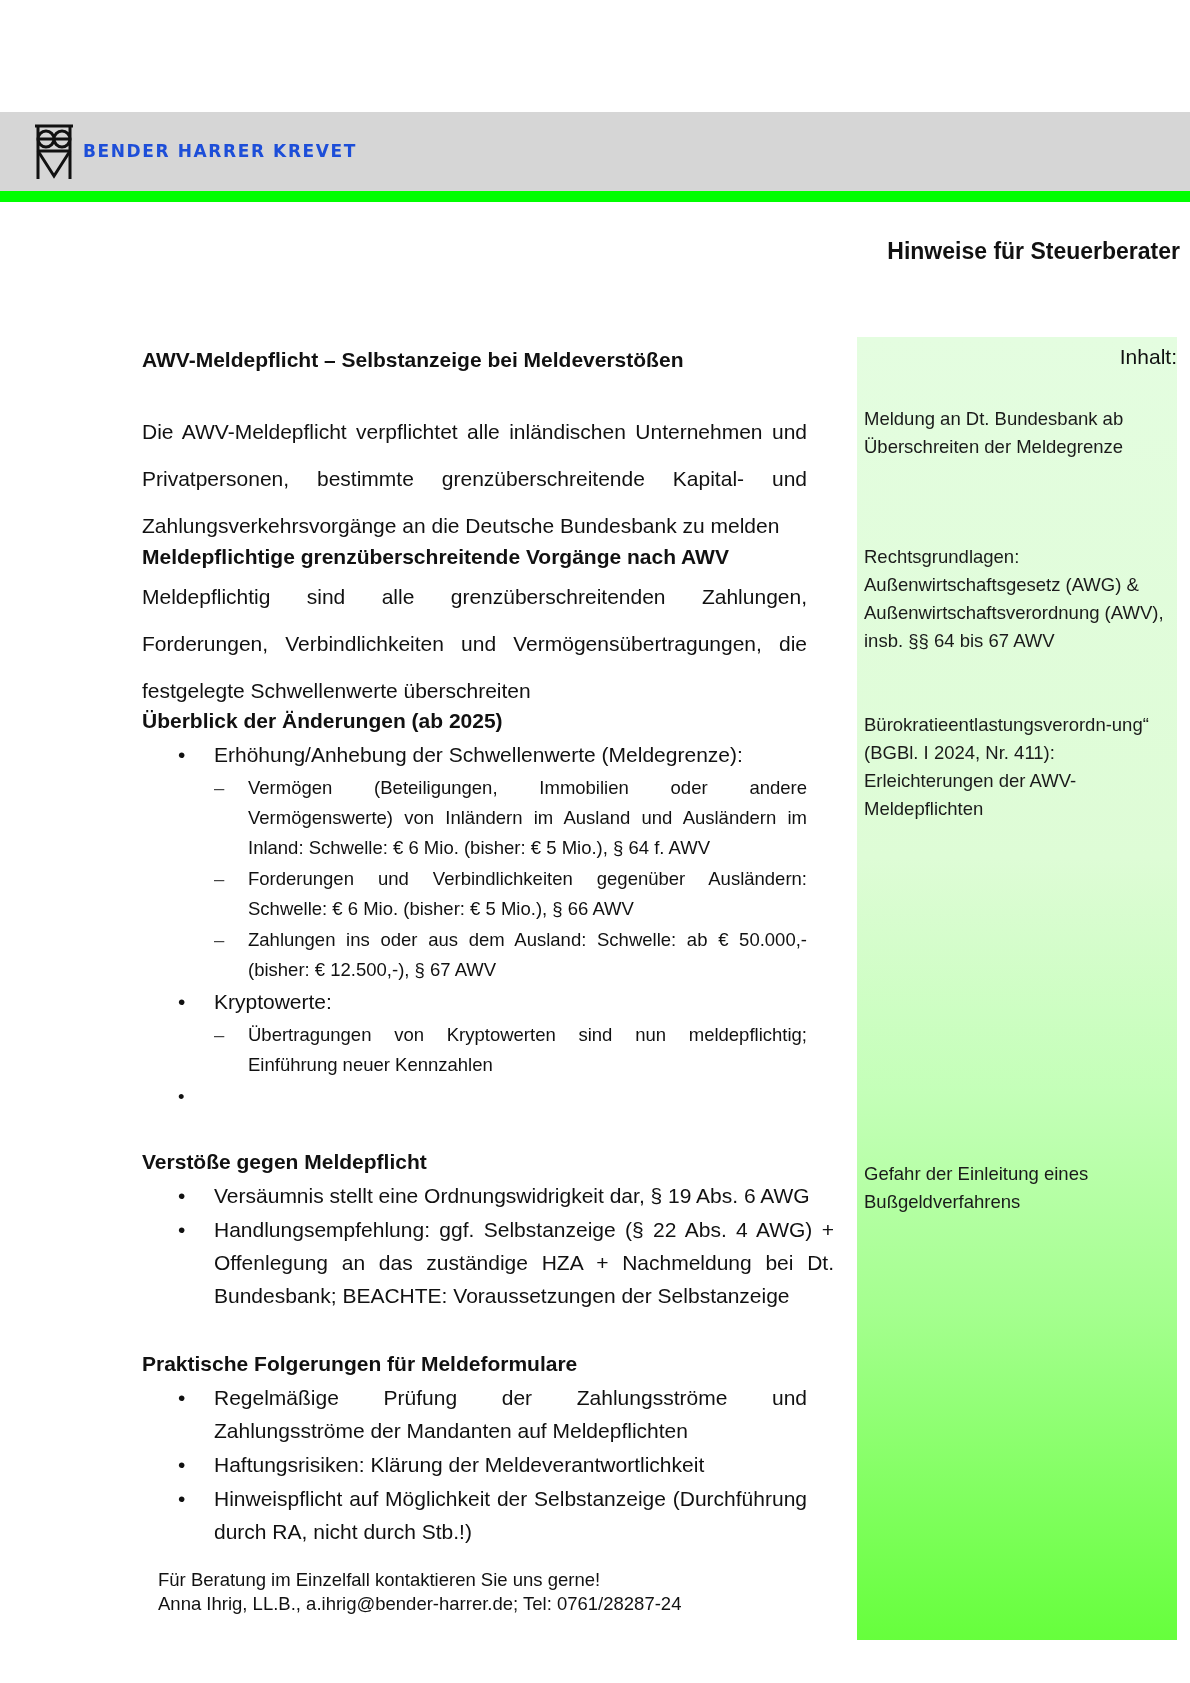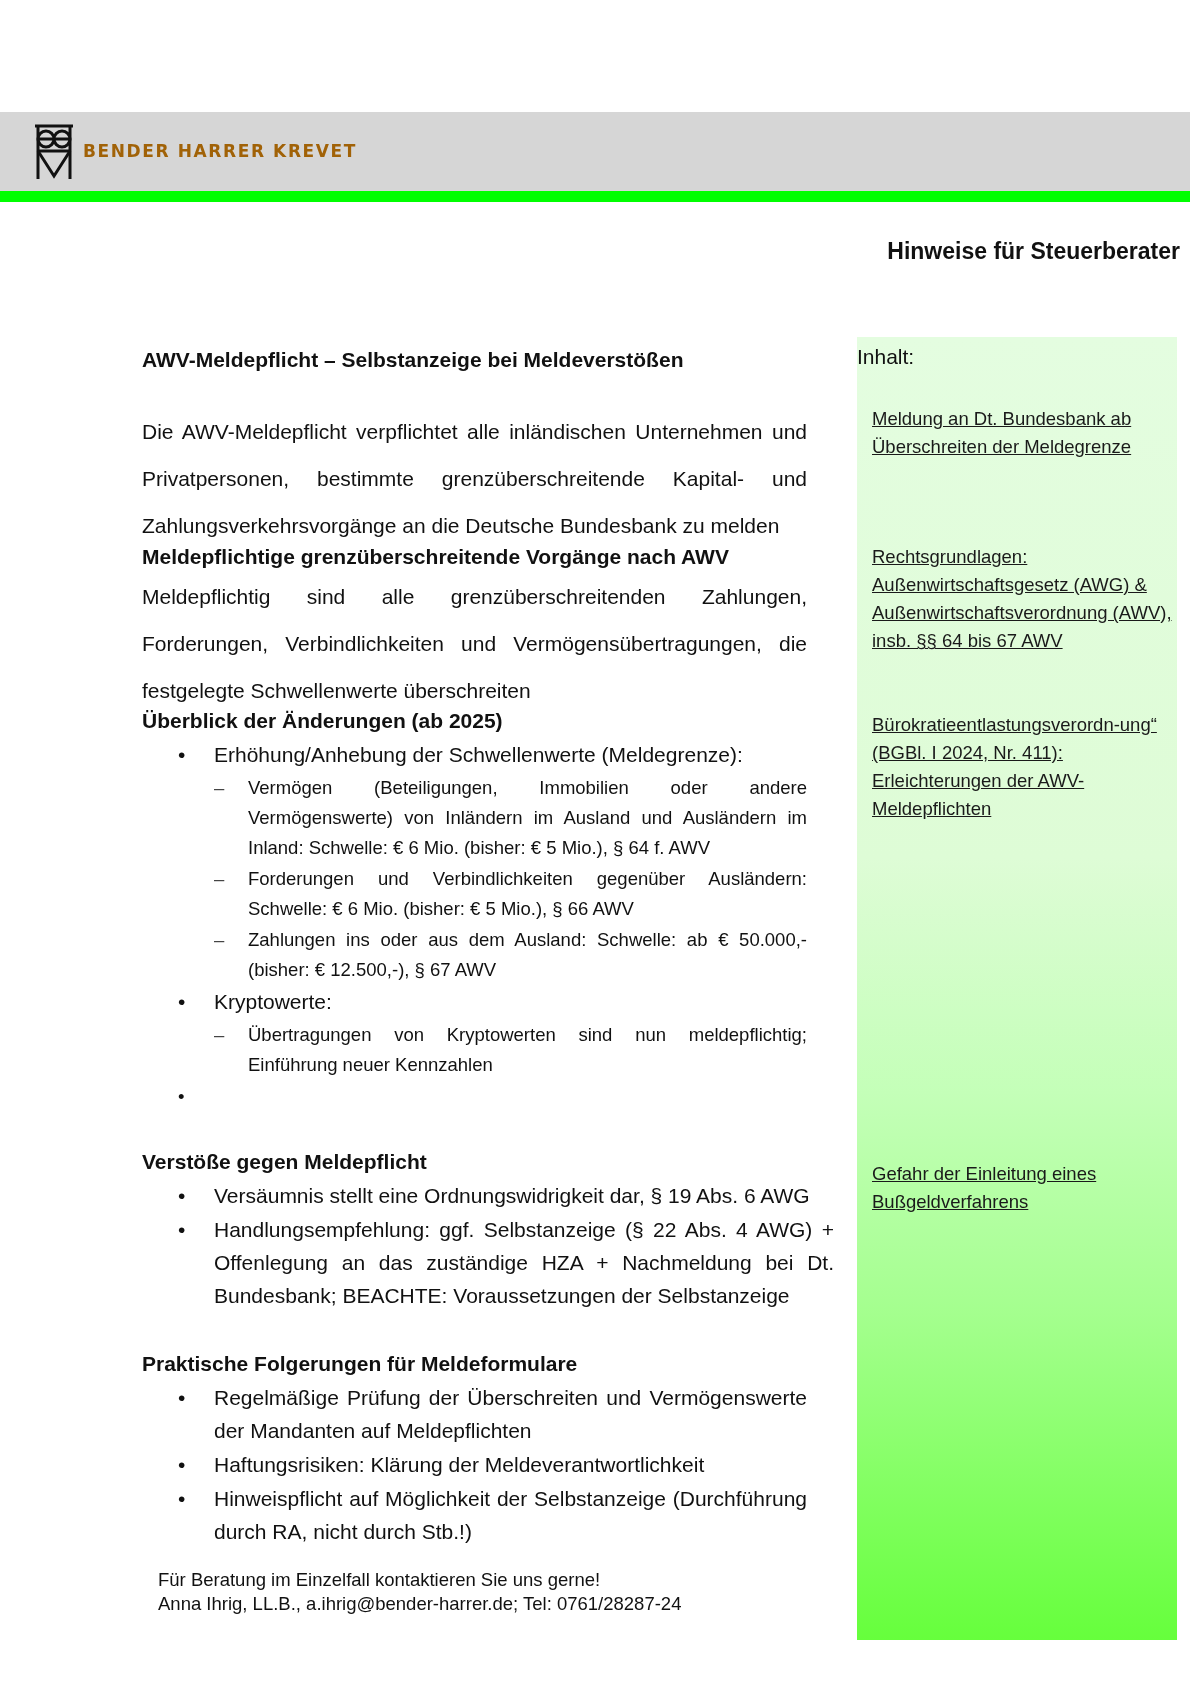--- a/index.html
+++ b/index.html
@@ -9,32 +9,32 @@
   }
   .header-band {
     position: absolute; left: 0; top: 112px; width: 1190px; height: 79px; background: #d6d6d6;
   }
   .green-bar {
     position: absolute; left: 0; top: 191px; width: 1190px; height: 11px; background: #00ff00;
   }
   .logo-icon { position: absolute; left: 34px; top: 124px; width: 40px; height: 56px; }
   .logo-text {
     position: absolute; left: 83px; top: 141px; font-family: "DejaVu Sans", sans-serif;
-    font-weight: bold; font-size: 17px; letter-spacing: 1.6px; color: #a16207;
+    font-weight: bold; font-size: 17px; letter-spacing: 1.6px; color: #1d4ed8;
   }
   .doc-title {
     position: absolute; left: 0; width: 1180px; top: 238px; text-align: right;
     font-weight: bold; font-size: 23px;
   }
   .sidebar {
     position: absolute; left: 857px; top: 337px; width: 320px; height: 1303px;
     background: linear-gradient(to bottom, #e4fde0 0%, #defcd6 40%, #c4ffb8 58%, #a4ff8e 75%, #66ff3c 100%);
   }
-  .sidebar-item { position: absolute; left: 15px; width: 300px; font-size: 18.5px; line-height: 28px; color: #1a1a1a; text-decoration: underline; }
-  .sidebar-heading { position: absolute; left: 0; width: 320px; top: 8px; text-align: left; font-size: 21px; }
+  .sidebar-item { position: absolute; left: 7px; width: 300px; font-size: 18.5px; line-height: 28px; color: #1a1a1a; }
+  .sidebar-heading { position: absolute; left: 0; width: 320px; top: 8px; text-align: right; font-size: 21px; }
   .main { position: absolute; left: 142px; width: 665px; }
   .h { font-weight: bold; font-size: 21px; line-height: 33px; position: absolute; left: 0; white-space: nowrap; }
   .p { font-size: 21px; line-height: 47px; text-align: justify; position: absolute; left: 0; width: 665px; }
   .lv1 { position: absolute; left: 72px; width: 593px; font-size: 21px; line-height: 33px; text-align: justify; }
   .lv1.wide { width: 620px; }
   .lv1 .bullet { position: absolute; left: -36px; top: 0; }
   .lv2 { position: absolute; left: 106px; width: 559px; font-size: 18.5px; line-height: 30px; text-align: justify; }
   .lv2 .dash { position: absolute; left: -34px; top: 0; color: #444; }
   .footer { position: absolute; left: 142px; top: 1568px; font-size: 18.5px; line-height: 24px; margin-left: 16px; }
 </style>
@@ -109,21 +109,21 @@
     <span>Versäumnis stellt eine Ordnungswidrigkeit dar, § 19 Abs. 6 AWG</span>
   </div>
   <div class="lv1 wide" style="top:1213px">
     <span class="bullet">•</span>
     <span>Handlungsempfehlung: ggf. Selbstanzeige (§ 22 Abs. 4 AWG) + Offenlegung an das zuständige HZA + Nachmeldung bei Dt. Bundesbank; BEACHTE: Voraussetzungen der Selbstanzeige</span>
   </div>
 
   <div class="h" style="top:1347px">Praktische Folgerungen für Meldeformulare</div>
   <div class="lv1" style="top:1381px">
     <span class="bullet">•</span>
-    <span>Regelmäßige Prüfung der Überschreiten und Vermögenswerte der Mandanten auf Meldepflichten</span>
+    <span>Regelmäßige Prüfung der Zahlungsströme und Zahlungsströme der Mandanten auf Meldepflichten</span>
   </div>
   <div class="lv1" style="top:1448px">
     <span class="bullet">•</span>
     <span>Haftungsrisiken: Klärung der Meldeverantwortlichkeit</span>
   </div>
   <div class="lv1" style="top:1482px">
     <span class="bullet">•</span>
     <span>Hinweispflicht auf Möglichkeit der Selbstanzeige (Durchführung durch RA, nicht durch Stb.!)</span>
   </div>
 </div>

